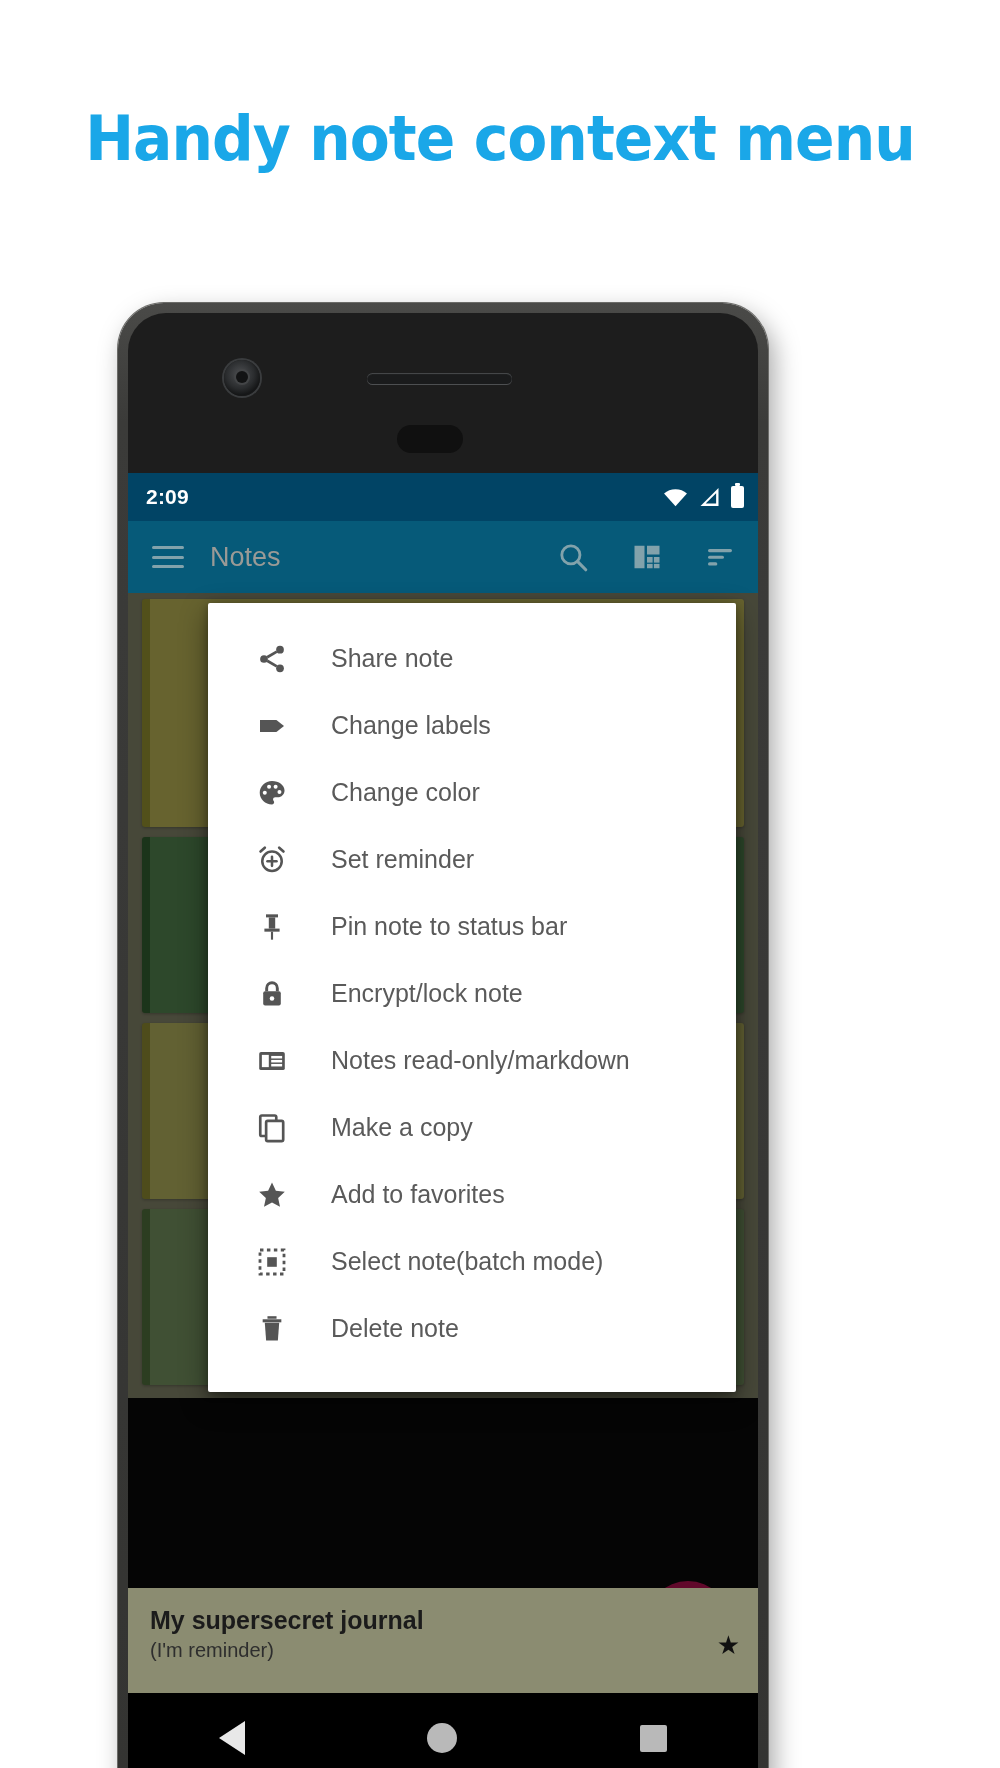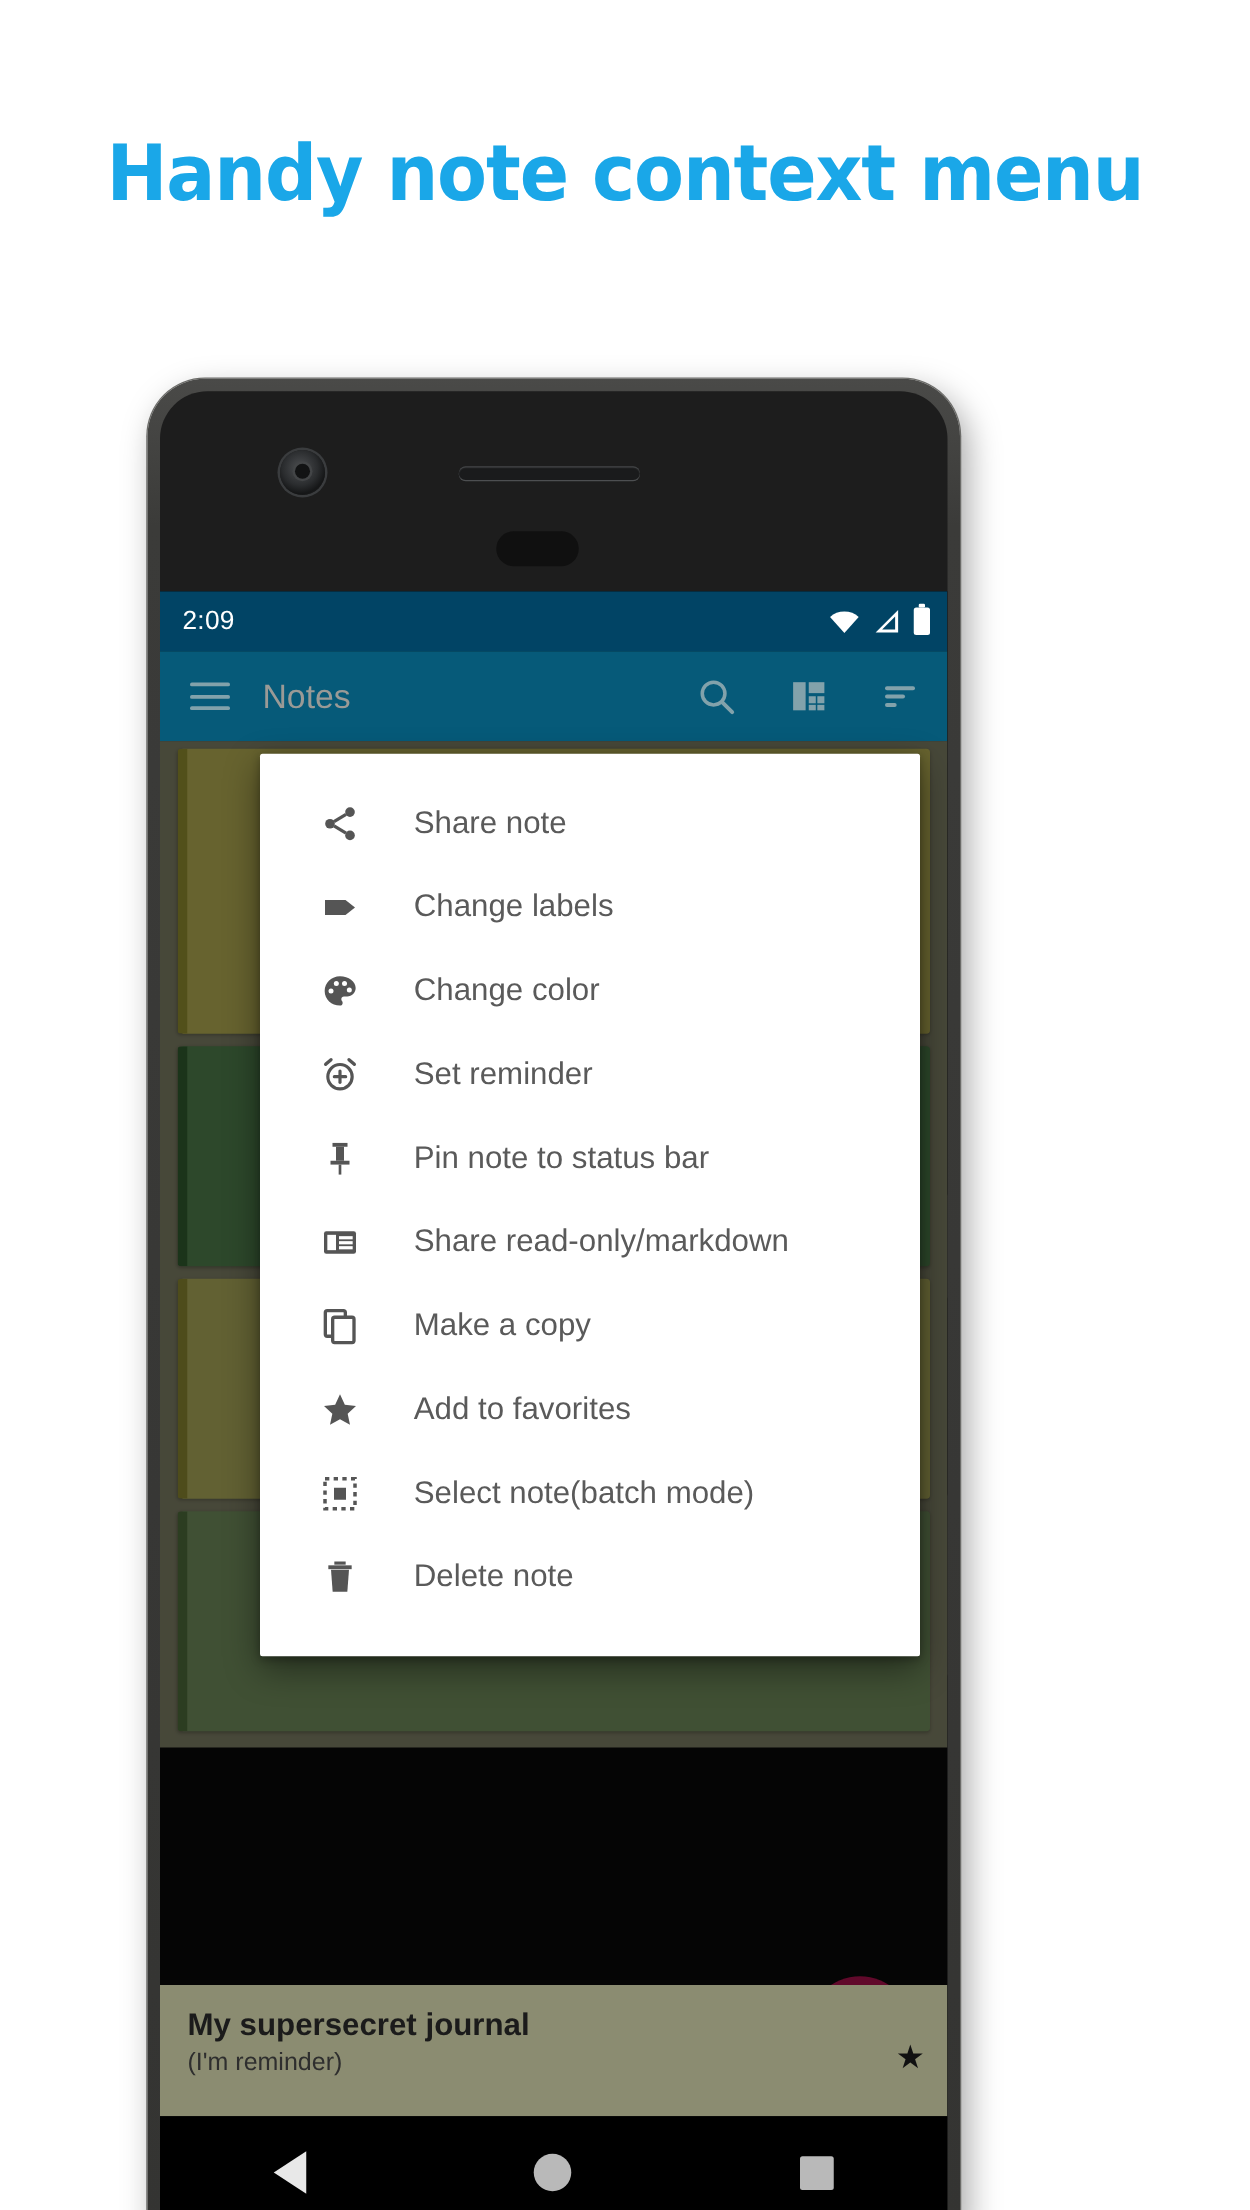--- a/index.html
+++ b/index.html
@@ -85,21 +85,21 @@
     position:absolute; left:0; top:160px; right:0; bottom:0;
     background:#0a0a0a; overflow:hidden;
   }
 
   
   .statusbar {
     position:relative; height:48px; background:#014465;
     display:flex; align-items:center; justify-content:space-between;
     padding: 0 14px 0 18px;
   }
-  .clock { color:#ffffff; font-size:21px; font-weight:400; letter-spacing:.2px; }
+  .clock { color:#ffffff; font-size:21px; font-weight:700; letter-spacing:.2px; }
   .sys-icons { display:flex; align-items:center; gap:10px; }
   .ic-wifi { width:25px; height:19px; display:block; }
   .ic-sig  { width:23px; height:20px; display:block; }
   .ic-bat  { width:13px; height:22px; background:#fff; border-radius:2px; position:relative; }
   .ic-bat::before{ content:""; position:absolute; left:4px; top:-3px; width:5px; height:3px; background:#fff; border-radius:1px; }
 
   
   .appbar {
     position:relative; height:72px; background:#065a79;
     display:flex; align-items:center; padding:0 22px 0 24px;text-align:right;
@@ -307,32 +307,42 @@
               <svg width="32" height="32" viewBox="0 0 24 24">
                 <rect x="7.5" y="2.5" width="9" height="2.3" fill="#555"></rect>
                 <rect x="9.6" y="4.8" width="4.8" height="8.4" fill="#555"></rect>
                 <rect x="6.3" y="13.2" width="11.4" height="2.3" fill="#555"></rect>
                 <rect x="11.2" y="15.5" width="1.6" height="6" fill="#555"></rect>
               </svg>
             </span>
             <span class="mi-label">Pin note to status bar</span>
           </div>
 
+          <div class="mi">
+            <span class="mi-ico">
+              <svg width="32" height="32" viewBox="0 0 24 24">
+                <path d="M8 10V7.6a4 4 0 0 1 8 0V10" fill="none" stroke="#555" stroke-width="2.2"></path>
+                <rect x="5.4" y="10" width="13.2" height="10.6" rx="1.4" fill="#555"></rect>
+                <circle cx="12" cy="15.3" r="1.7" fill="#fff"></circle>
+              </svg>
+            </span>
+            <span class="mi-label">Encrypt/lock note</span>
+          </div>
 
           <div class="mi">
             <span class="mi-ico">
               <svg width="32" height="32" viewBox="0 0 24 24">
                 <rect x="2.4" y="5.2" width="19.2" height="13.6" rx="1.4" fill="#555"></rect>
                 <rect x="4.4" y="7.4" width="5.2" height="9.2" fill="#fff"></rect>
                 <rect x="11.4" y="8.2" width="8.2" height="1.9" fill="#fff"></rect>
                 <rect x="11.4" y="11.2" width="8.2" height="1.9" fill="#fff"></rect>
                 <rect x="11.4" y="14.2" width="8.2" height="1.9" fill="#fff"></rect>
               </svg>
             </span>
-            <span class="mi-label">Share read-only/markdown</span>
+            <span class="mi-label">Notes read-only/markdown</span>
           </div>
 
           <div class="mi">
             <span class="mi-ico">
               <svg width="32" height="32" viewBox="0 0 24 24">
                 <rect x="3.2" y="2.6" width="12" height="15.4" rx="1.2" fill="none" stroke="#555" stroke-width="2"></rect>
                 <rect x="7.6" y="6.6" width="12.8" height="15.2" rx="1.2" fill="#fff" stroke="#555" stroke-width="2"></rect>
               </svg>
             </span>
             <span class="mi-label">Make a copy</span>

